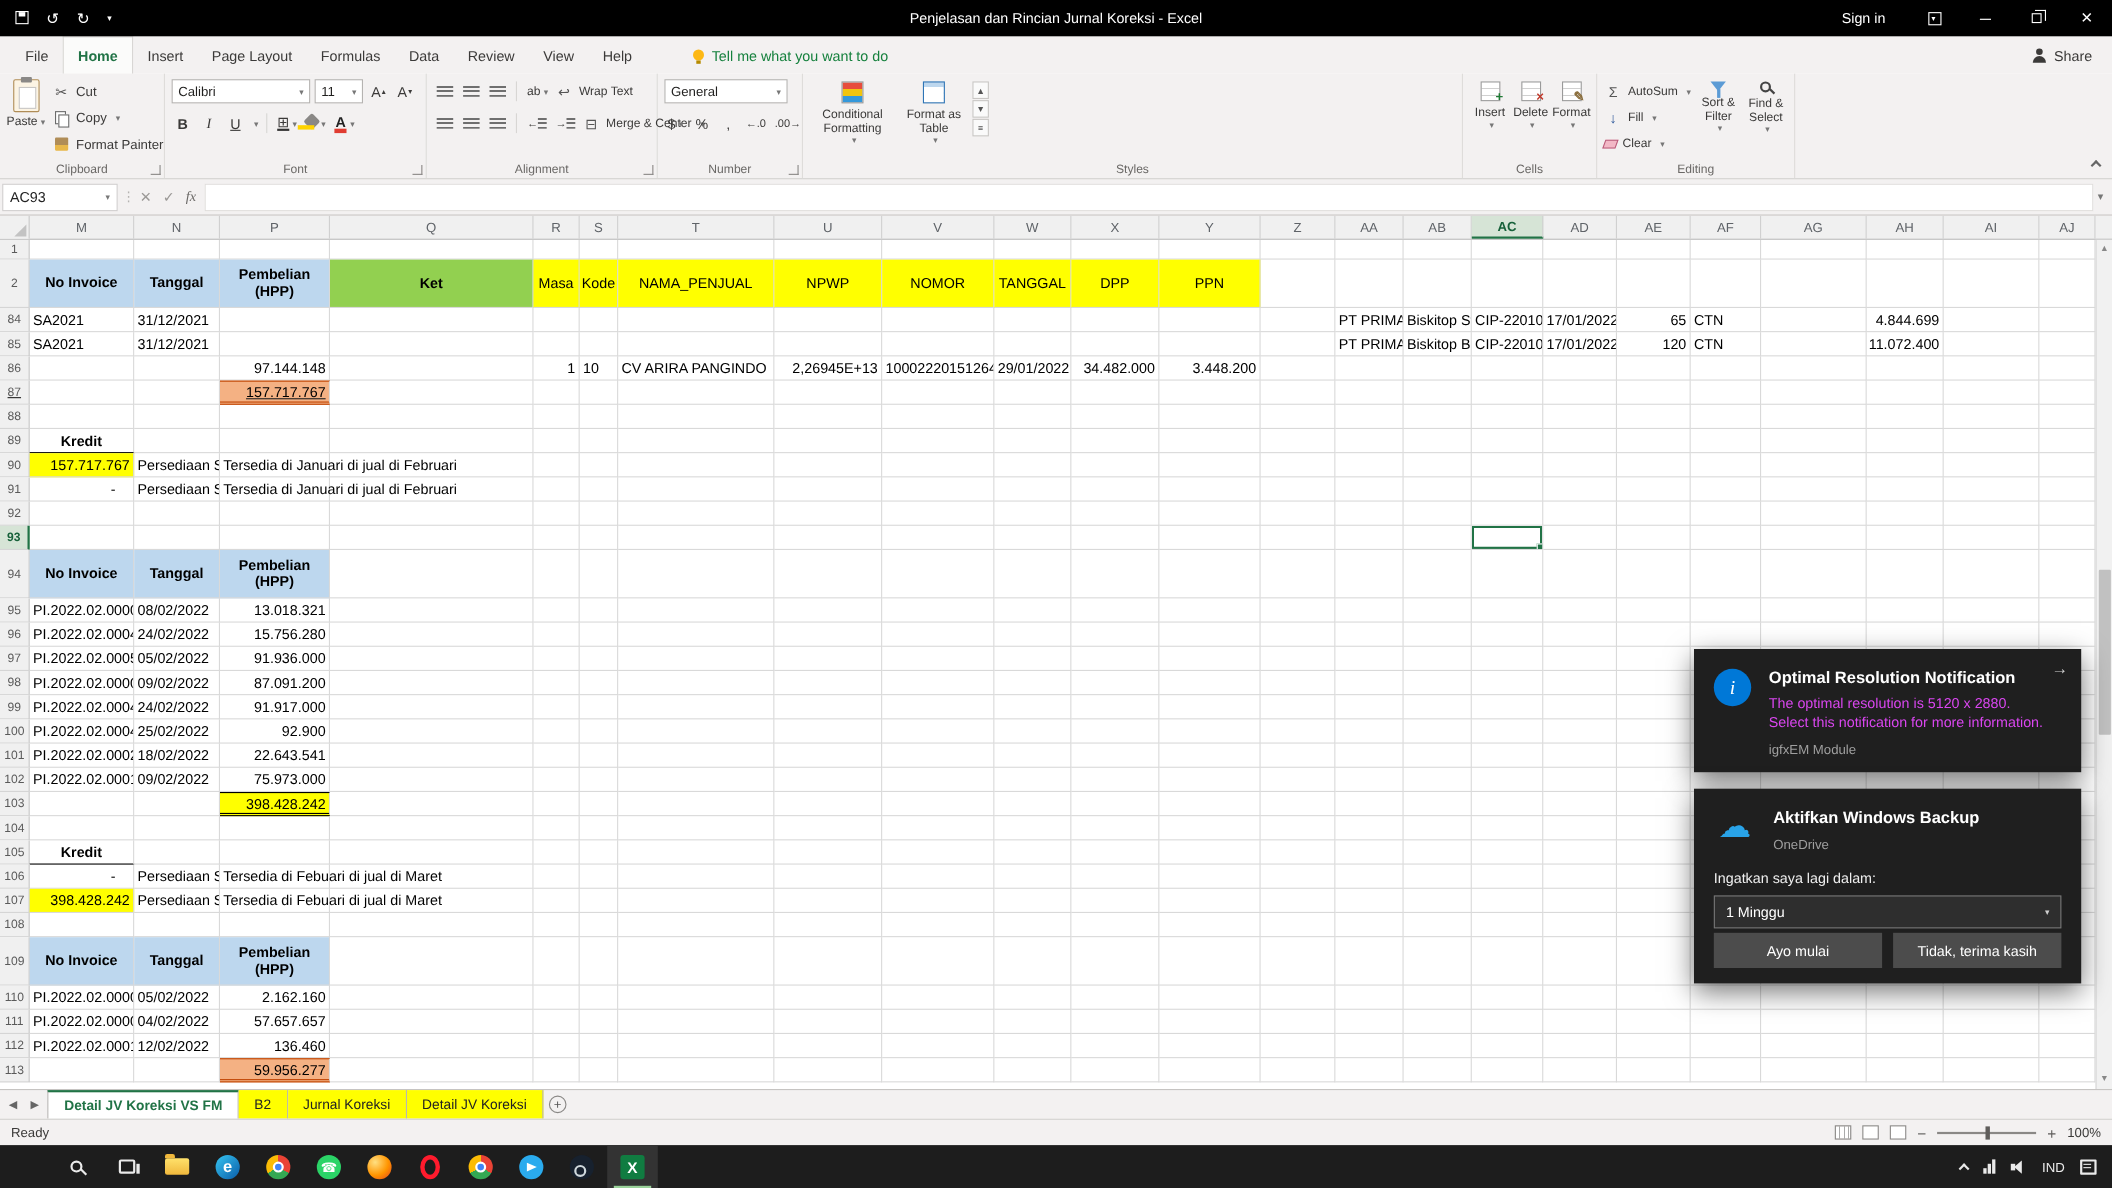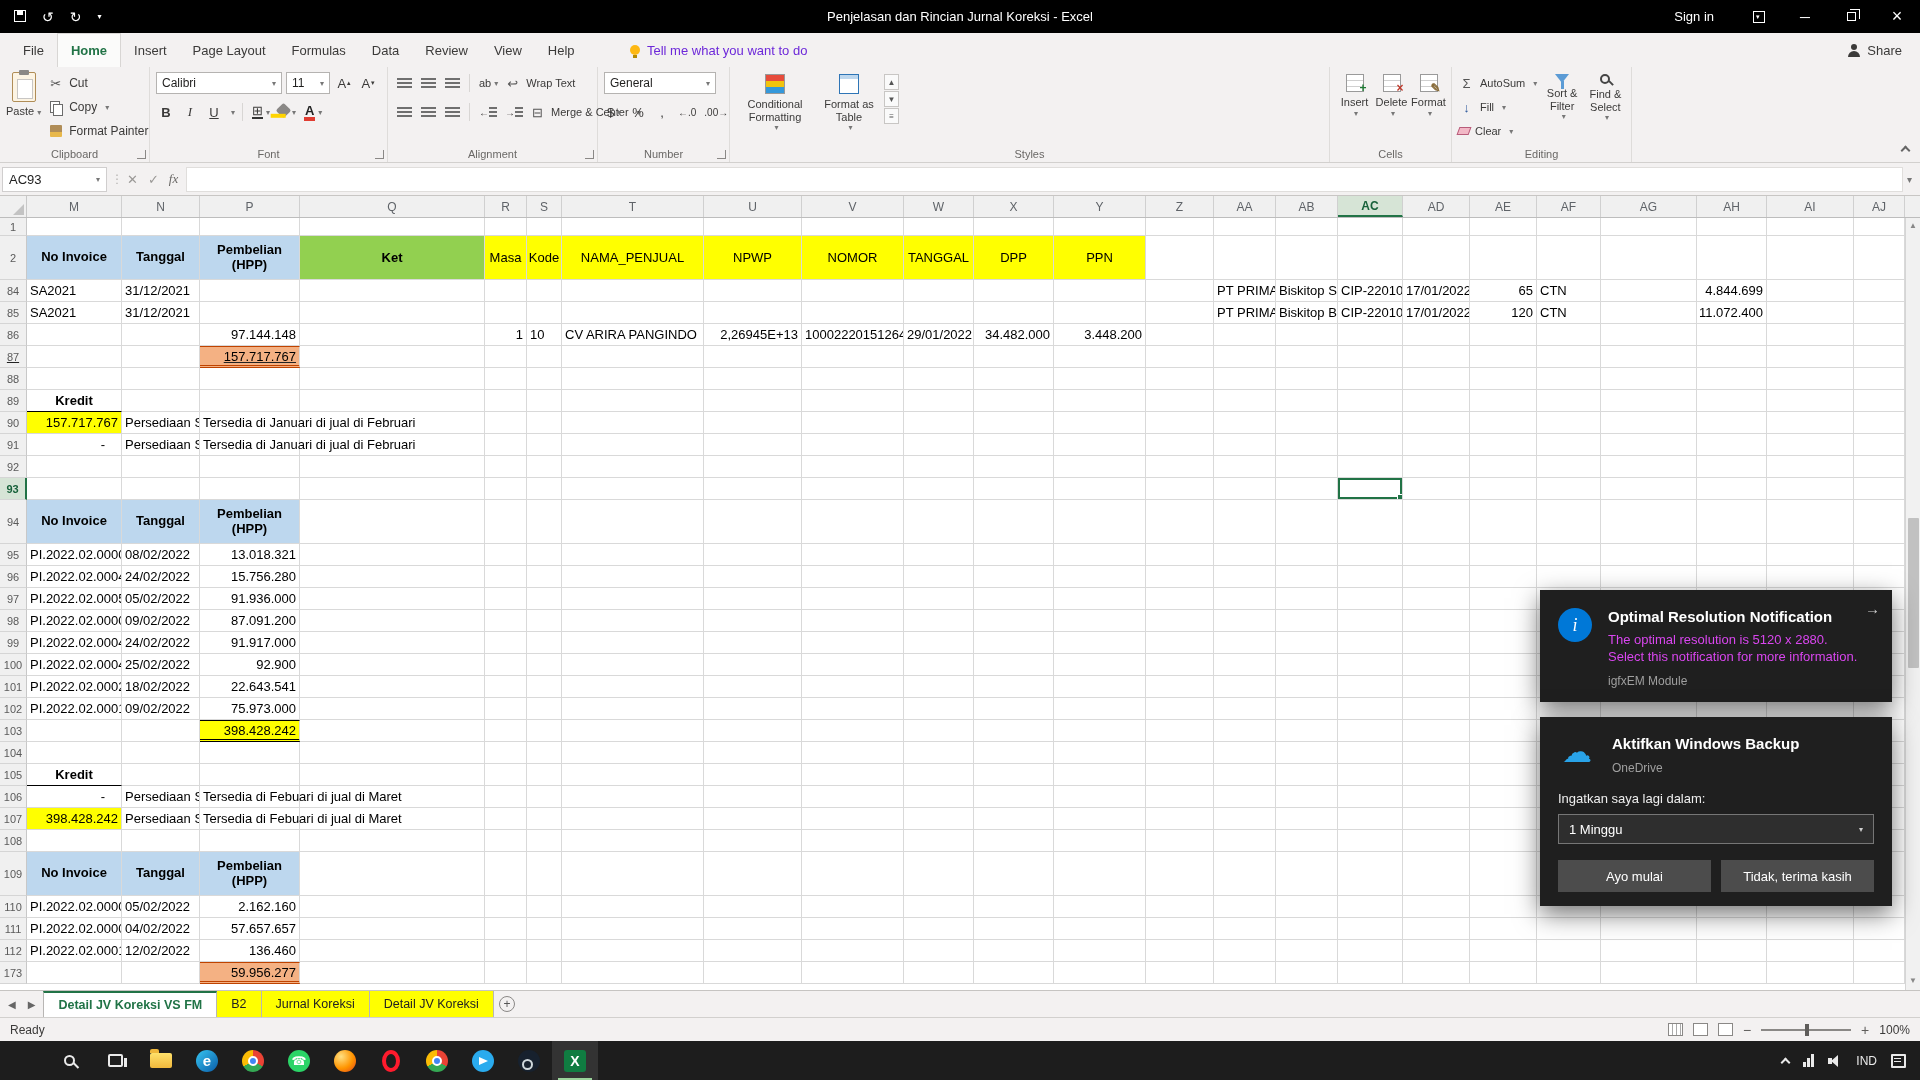--- a/index.html
+++ b/index.html
@@ -21,21 +21,21 @@
   .ic-rdo{display:inline-block;width:12px;height:12px;border:1px solid #fff;position:relative}
   .ic-rdo::after{content:"▾";font-size:7px;position:absolute;left:2px;top:1px}
   .ic-restore{display:inline-block;width:9px;height:9px;border:1px solid #fff;position:relative}
   .ic-restore::after{content:"";position:absolute;left:2px;top:-4px;width:9px;height:9px;border:1px solid #fff;border-bottom:none;border-left:none}
 
   
   #menubar{position:absolute;top:33px;left:0;right:0;height:34px;background:#f3f1f1;display:flex;align-items:center;z-index:25}
   #menu-tabs{display:flex;align-items:center;height:100%;margin-left:10px}
   .mtab{padding:0 13px;height:100%;display:flex;align-items:center;font-size:13px;color:#3b3a39;cursor:default}
   .mtab.active{color:#217346;background:#fbfbfa;border:1px solid #d8d6d4;border-bottom:none;font-weight:bold}
-  .tellme{position:absolute;left:630px;display:flex;align-items:center;gap:7px;font-size:13px;color:#6d28d9}
+  .tellme{position:absolute;left:630px;display:flex;align-items:center;gap:7px;font-size:13px;color:#15803d}
   .bulb{display:inline-block;width:10px;height:10px;border-radius:50%;background:#fdb813;position:relative}
   .bulb::after{content:"";position:absolute;left:3px;top:10px;width:4px;height:3px;background:#b58a00}
   .share{position:absolute;right:18px;display:flex;align-items:center;gap:7px;font-size:13px;color:#3b3a39}
   .ic-person{display:inline-block;width:12px;height:12px;position:relative}
   .ic-person::before{content:"";position:absolute;left:3px;top:0;width:6px;height:6px;border-radius:50%;background:#3b3a39}
   .ic-person::after{content:"";position:absolute;left:0;top:7px;width:12px;height:6px;border-radius:6px 6px 0 0;background:#3b3a39}
 
   
   #ribbon{position:absolute;top:67px;left:0;right:0;height:96px;background:#f3f1f1;border-bottom:1px solid #d2d0ce;display:flex;z-index:25}
   .grp{position:relative;height:100%;border-right:1px solid #dedcda;padding:5px 4px 18px 6px;flex:0 0 auto}
@@ -184,21 +184,21 @@
   .noti + .noti{margin-top:15px}
   .noti-head{display:flex;gap:16px}
   .noti-ico1{width:34px;height:34px;border-radius:50%;background:#0078d7;display:flex;align-items:center;justify-content:center;font-size:18px;font-family:"Liberation Serif",serif;font-style:italic;flex:0 0 auto}
   .noti-ico2{width:38px;height:34px;display:flex;align-items:center;justify-content:center;font-size:30px;color:#29a3e8;flex:0 0 auto;line-height:30px}
   .noti-title{font-size:15px;font-weight:bold;margin-bottom:7px}
   .noti-body{font-size:13px;color:#d946ef;line-height:1.28;max-width:252px}
   .noti-src{font-size:12px;color:#9f9f9f;margin-top:9px}
   .noti-close{position:absolute;right:12px;top:10px;color:#cfcfcf;font-size:15px}
   .noti-label{font-size:13px;color:#efefef;margin:16px 0 8px}
   .noti-select{height:30px;background:#2e2e2e;border:1px solid #767676;display:flex;align-items:center;justify-content:space-between;padding:0 10px;font-size:13px}
-  .noti-btns{display:flex;gap:10px;margin-top:16px}
+  .noti-btns{display:flex;gap:10px;margin-top:4px}
   .noti-btn{flex:1;height:32px;background:#4c4c4c;display:flex;align-items:center;justify-content:center;font-size:13px;color:#fff}
 </style>
 </head>
 <body>
 
 <div id="titlebar">
   <div class="qat">
     <span class="qi"><i class="ic-save"></i></span>
     <span class="qi">↺</span>
     <span class="qi">↻</span>
@@ -1305,21 +1305,21 @@
         <div class="cell" style="width: 65px;"></div>
         <div class="cell" style="width: 67px;"></div>
         <div class="cell" style="width: 67px;"></div>
         <div class="cell" style="width: 64px;"></div>
         <div class="cell" style="width: 96px;"></div>
         <div class="cell" style="width: 70px;"></div>
         <div class="cell" style="width: 87px;"></div>
         <div class="cell" style="width: 51px;"></div>
       </div>
       <div class="grow" style="height: 22px;">
-        <div class="gut">173</div>
+        <div class="gut">113</div>
         <div class="cell" style="width: 95px;"></div>
         <div class="cell" style="width: 78px;"></div>
         <div class="cell c-num c-toto" style="width: 100px;">59.956.277</div>
         <div class="cell" style="width: 185px;"></div>
         <div class="cell" style="width: 42px;"></div>
         <div class="cell" style="width: 35px;"></div>
         <div class="cell" style="width: 142px;"></div>
         <div class="cell" style="width: 98px;"></div>
         <div class="cell" style="width: 102px;"></div>
         <div class="cell" style="width: 70px;"></div>

